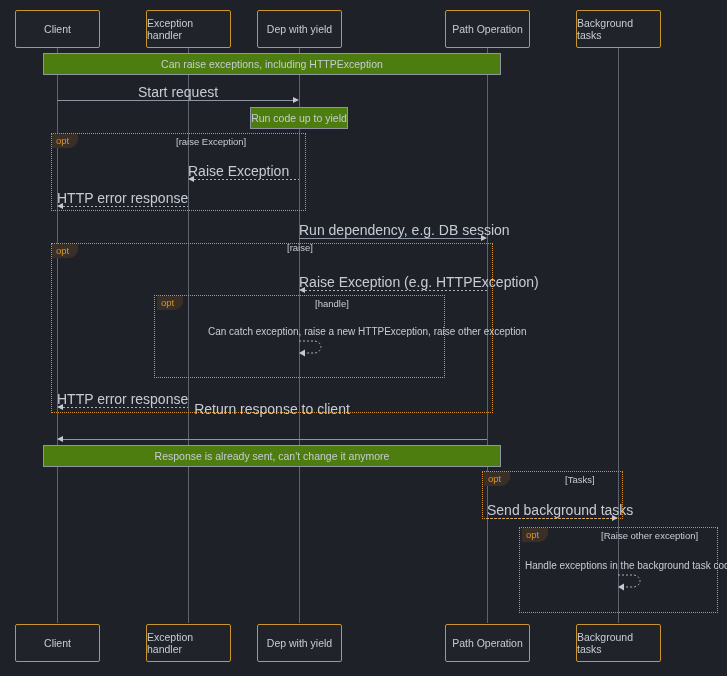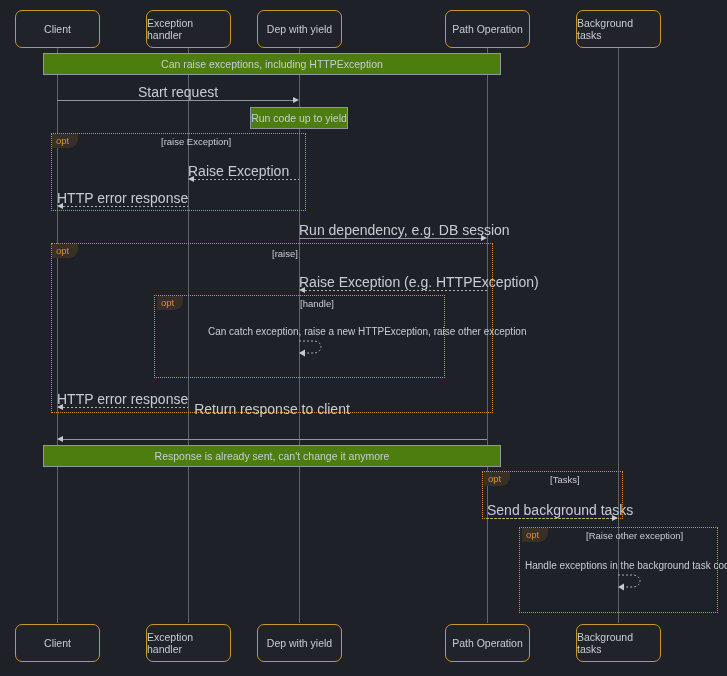--- a/index.html
+++ b/index.html
@@ -1,35 +1,35 @@
 <!DOCTYPE html>
 <html><head>
 <meta charset="utf-8">
 <style>
   html,body{margin:0;padding:0;background:#1f2129;}
   body{width:727px;height:676px;overflow:hidden;
        font-family:"Liberation Sans","DejaVu Sans",sans-serif;}
   #stage{position:relative;width:727px;height:676px;background:#1f2129;}
 
   .actor-box{position:absolute;box-sizing:border-box;border:1px solid #c8962a;
-    border-radius:7px;background:#21232b;display:flex;align-items:center;
+    border-radius:2px;background:#21232b;display:flex;align-items:center;
     justify-content:center;color:#c7ccd4;font-size:10.5px;}
   .lifeline{position:absolute;width:1px;background:#5d6470;}
 
   .note{position:absolute;box-sizing:border-box;border:1px solid #8e96a3;
     background:#4d7c0f;display:flex;align-items:center;justify-content:center;
     color:#c7ccd4;font-size:10.5px;z-index:4;}
 
   .optbox{position:absolute;box-sizing:border-box;border:1.6px dotted #d9932b;
     background:transparent;z-index:2;}
   .optlabel{position:absolute;left:0;top:0;background:#3a2f26;color:#d9932b;
     font-size:9.5px;padding:1px 9px 1px 4px;border-bottom-right-radius:9px;
     line-height:12px;z-index:3;}
   .optcond{position:absolute;color:#c7ccd4;font-size:9.5px;z-index:3;
-    white-space:nowrap;}
+    white-space:nowrap;margin-left:15px;}
   .optnote{position:absolute;color:#c7ccd4;font-size:10px;z-index:3;
     white-space:nowrap;}
 
   .msg{position:absolute;height:1px;z-index:3;}
   .msg.solid{background:#8e96a3;}
   .msg.dashed{background:repeating-linear-gradient(to right,#a9b0ba 0 2px,transparent 2px 4px);}
   .msglabel{position:absolute;color:#c7ccd4;font-size:14px;white-space:nowrap;z-index:3;}
   .arrowhead{position:absolute;width:0;height:0;z-index:3;}
   .arrow-r{border-top:3.5px solid transparent;border-bottom:3.5px solid transparent;border-left:6px solid #c3c9d2;}
   .arrow-l{border-top:3.5px solid transparent;border-bottom:3.5px solid transparent;border-right:6px solid #c3c9d2;}
@@ -85,21 +85,21 @@
   <div class="msglabel" style="left:57px;top:190px;width:131px;text-align:center;">HTTP error response</div>
   <div class="msg dashed" style="left:63px;top:206px;width:125px;"></div>
   <div class="arrowhead arrow-l" style="left:57px;top:203px;"></div>
 
   <div class="msglabel" style="left:299px;top:222px;width:188px;text-align:right;">Run dependency, e.g. DB session</div>
   <div class="msg solid" style="left:299px;top:238px;width:182px;"></div>
   <div class="arrowhead arrow-r" style="left:481px;top:235px;"></div>
 
   <div class="optbox" style="left:51px;top:243px;width:442px;height:170px;"></div>
   <div class="optlabel" style="left:52px;top:244px;">opt</div>
-  <div class="optcond" style="left:272px;top:248px;">[raise]</div>
+  <div class="optcond" style="left:272px;top:242px;">[raise]</div>
 
   <div class="msglabel" style="left:299px;top:274px;width:188px;text-align:center;">Raise Exception (e.g. HTTPException)</div>
   <div class="msg dashed" style="left:305px;top:290px;width:182px;"></div>
   <div class="arrowhead arrow-l" style="left:299px;top:287px;"></div>
 
   <div class="optbox" style="left:154px;top:295px;width:291px;height:83px;"></div>
   <div class="optlabel" style="left:157px;top:296px;">opt</div>
   <div class="optcond" style="left:300px;top:298px;">[handle]</div>
   <div class="optnote" style="left:161px;top:326px;margin-left:47px;">Can catch exception, raise a new HTTPException, raise other exception</div>
 

